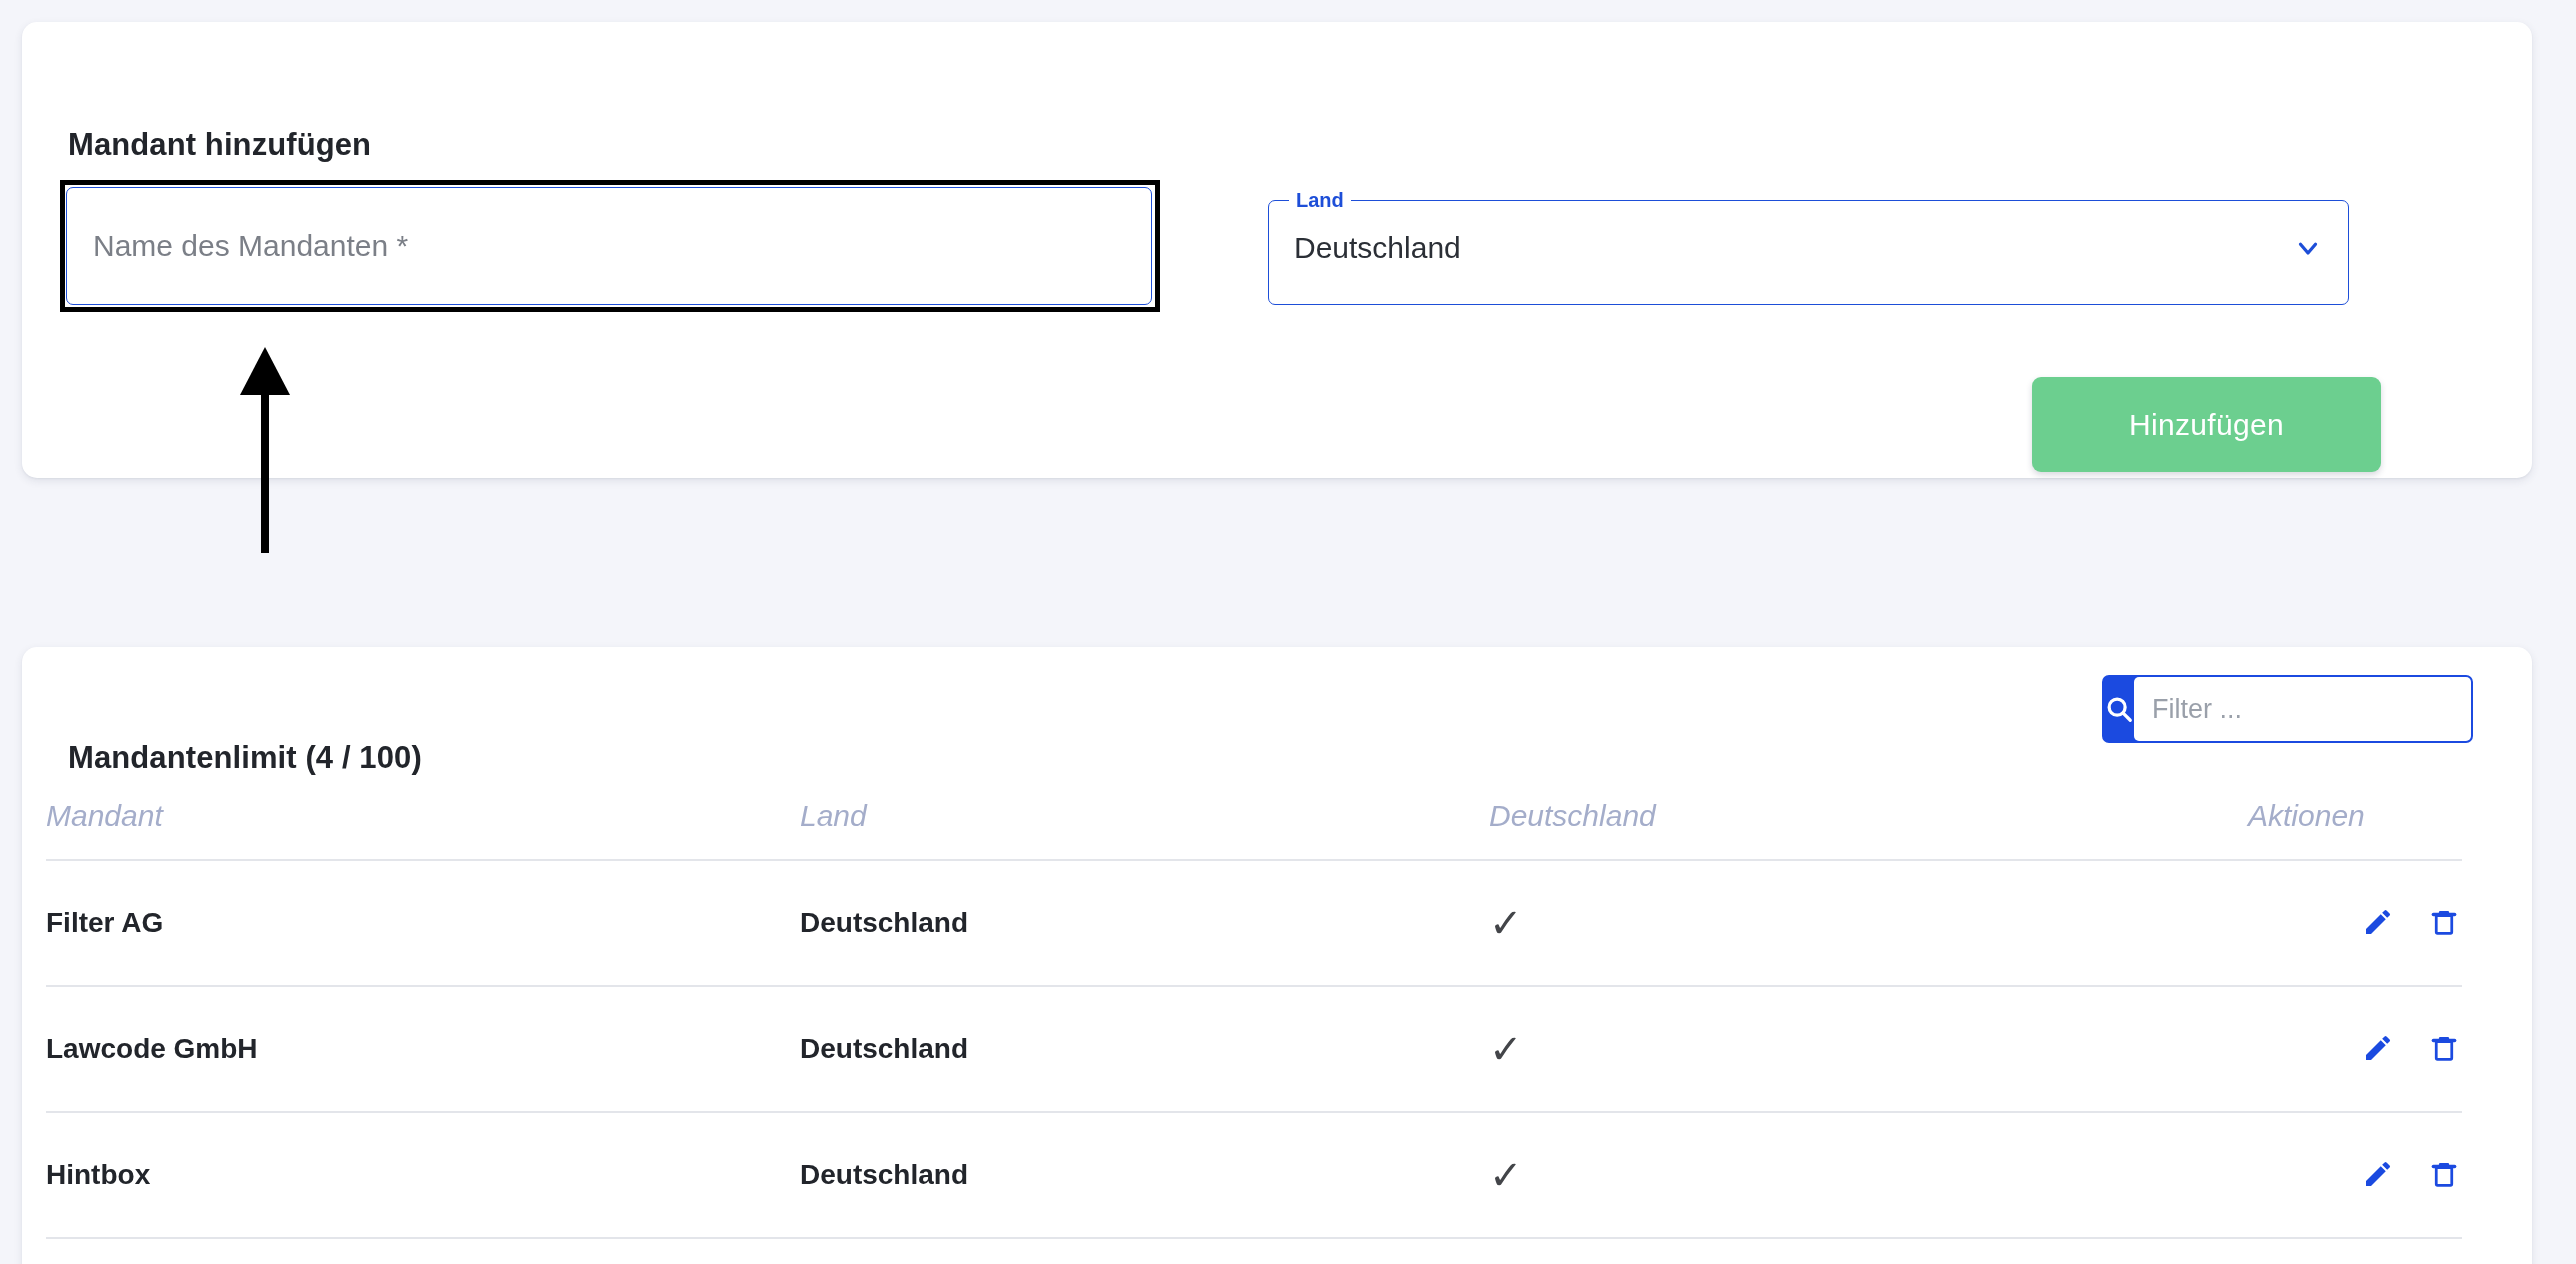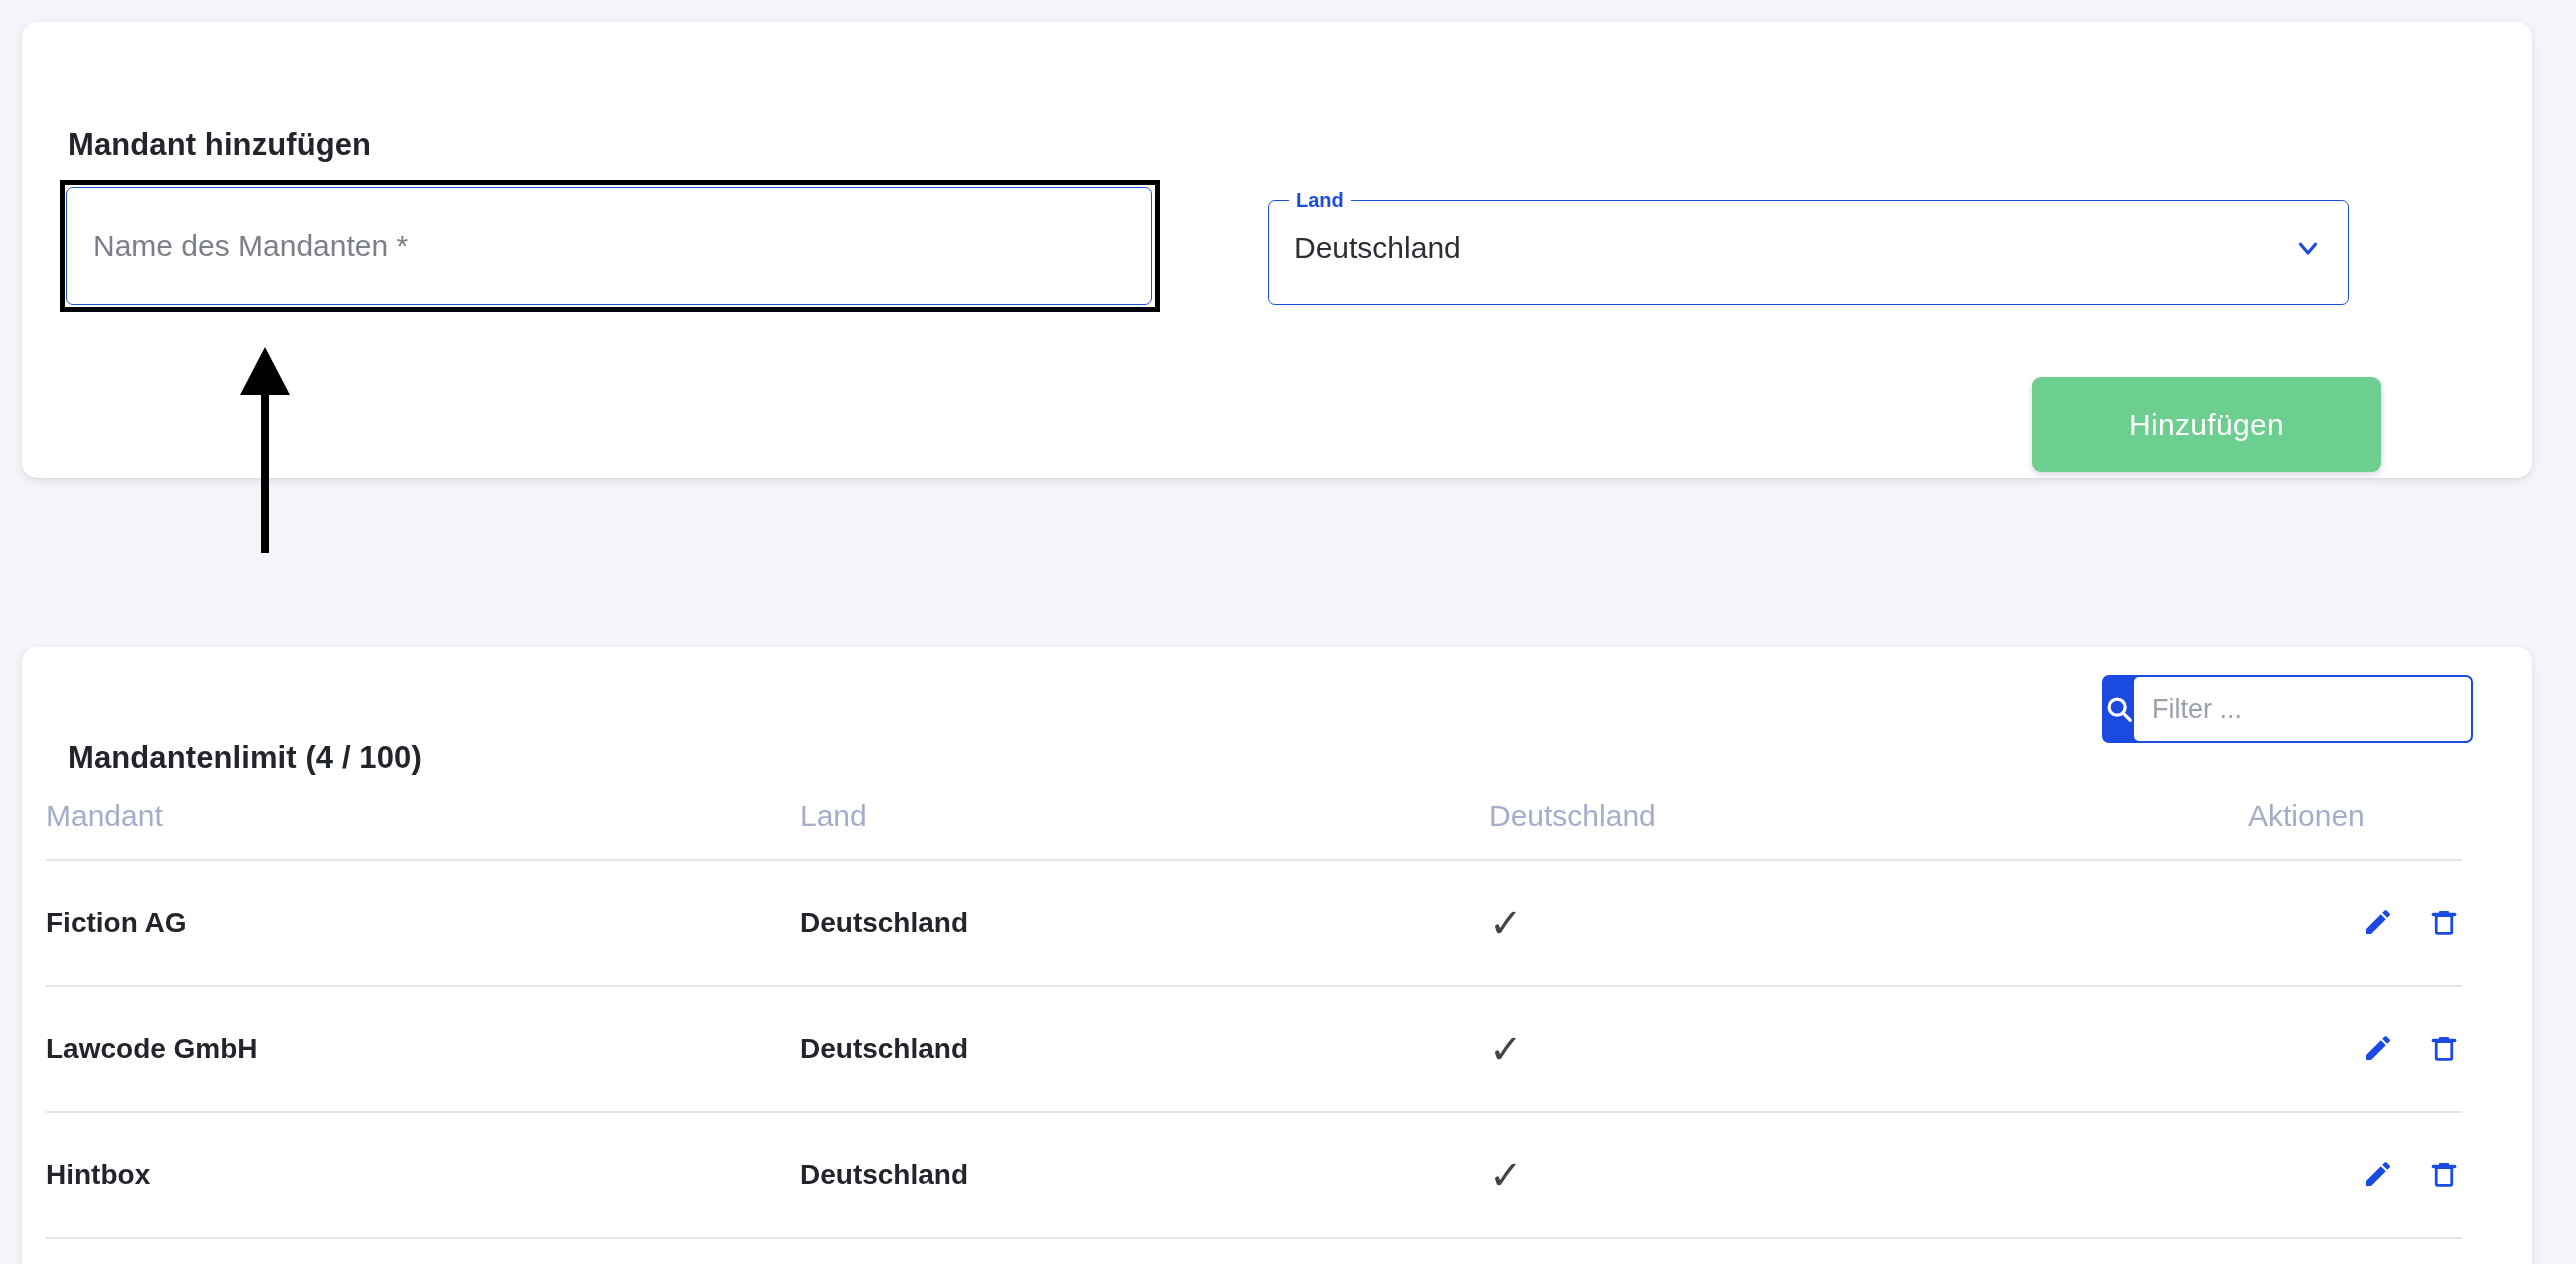--- a/index.html
+++ b/index.html
@@ -171,20 +171,21 @@
     border-collapse:collapse;
     table-layout:fixed;
   }
   #clients-table th{
     text-align:left;
     font-size:30px;
     font-weight:400;
     color:#a4adca;
     padding:0 0 26px 0;
     white-space:nowrap;
+    font-style:italic;
   }
   #clients-table td{
     font-size:28px;
     font-weight:700;
     color:#22252b;
     padding:28px 0 28px 0;
     border-top:2px solid #e3e5ea;
     height:68px;
     vertical-align:middle;
     white-space:nowrap;
@@ -266,21 +267,21 @@
       <thead>
         <tr>
           <th class="col-mandant">Mandant</th>
           <th class="col-land">Land</th>
           <th class="col-lizenz">Deutschland</th>
           <th class="col-aktionen">Aktionen</th>
         </tr>
       </thead>
       <tbody>
         <tr>
-          <td class="col-mandant">Fiction AG</td>
+          <td class="col-mandant">Filter AG</td>
           <td class="col-land">Deutschland</td>
           <td class="col-lizenz">
             <span class="check-mark">✓</span>
           </td>
           <td class="col-aktionen">
             <span class="action-cell">
               <button class="icon-btn">
                 <svg width="32" height="32" viewBox="0 0 24 24" fill="#1b4ae0">
                   <path d="M3 17.25V21h3.75L17.81 9.94l-3.75-3.75L3 17.25z"></path>
                   <path d="M20.71 7.04a1 1 0 0 0 0-1.41l-2.34-2.34a1 1 0 0 0-1.41 0l-1.83 1.83 3.75 3.75 1.83-1.83z"></path>

